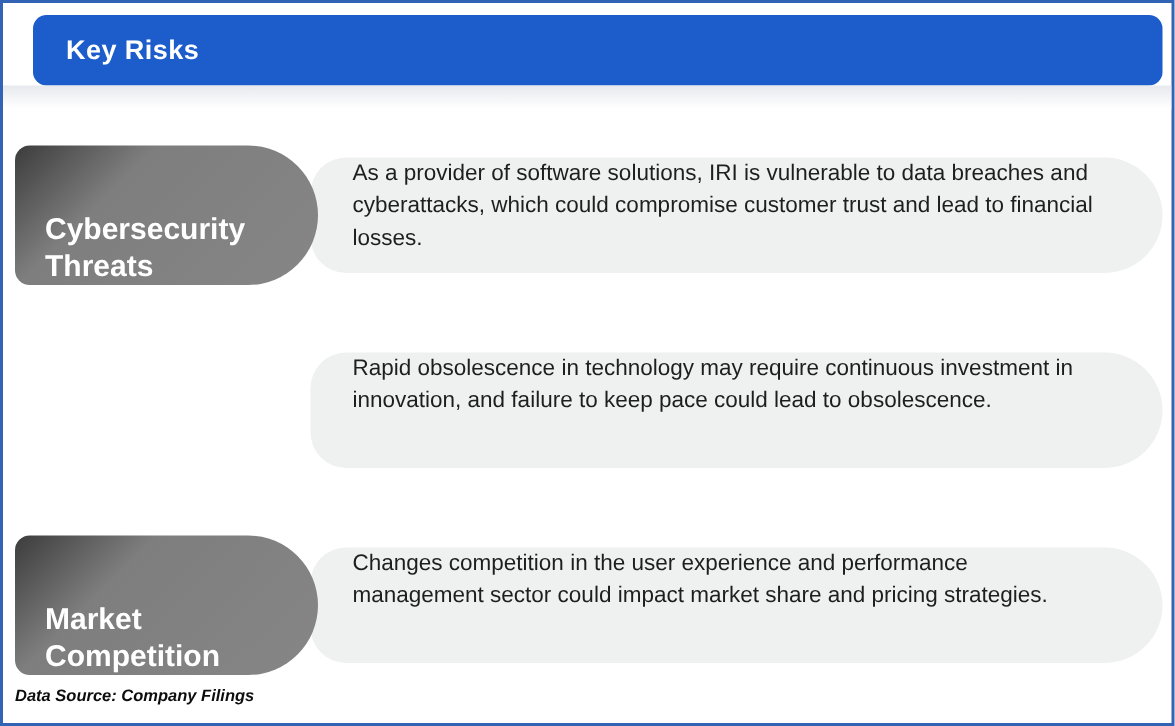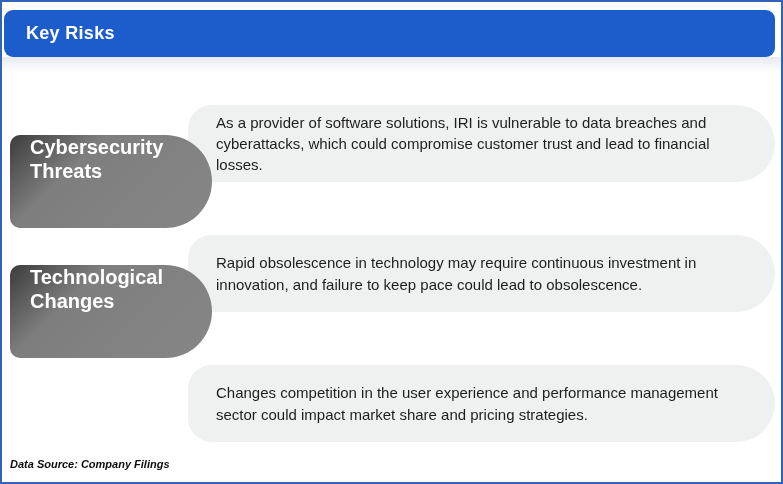--- a/index.html
+++ b/index.html
@@ -6,21 +6,21 @@
   body {
     width: 783px;
     height: 484px;
     box-sizing: border-box;
     border: 2px solid #3263b4;
     background: #ffffff;
     font-family: "Liberation Sans", sans-serif;
     overflow: hidden;
   }
   .header-bar {
-    margin: 8px 6px 0 2px;
+    margin: 8px 6px 0 20px;
     height: 47px;
     background: #1c5ccb;
     border-radius: 9px;
     display: flex;
     align-items: center;
     padding-left: 22px;
     box-sizing: border-box;
   }
   .header-title {
     color: #ffffff;
@@ -45,40 +45,38 @@
     position: absolute;
     left: 2px;
     top: 0;
     width: 202px;
     height: 93px;
     box-sizing: border-box;
     border-radius: 10px 47px 47px 10px;
     background: linear-gradient(135deg, #3c3c3c 0%, #7e7e7e 32%, #868686 100%);
     color: #ffffff;
     display: flex;
-    align-items: flex-start;
+    align-items: flex-end;
     padding-left: 20px;
     padding-right: 40px;
     font-size: 20px;
     font-weight: bold;
     line-height: 1.22;
     z-index: 2;
-    margin-top: 38px;
   }
   .risk-desc {
     position: absolute;
-    left: 180px;
+    left: 199px;
     right: 0;
     top: 8px;
     height: 77px;
     box-sizing: border-box;
     background: #eff0f0;
     border-radius: 24px 39px 39px 24px;
     display: flex;
-    align-items: center;
     padding: 0 46px 0 28px;
     font-size: 15px;
     color: #1e1e1e;
     line-height: 1.42;
     z-index: 1;
   }
   .footer-note {
     margin: 8px 14px 0 8px;
     font-size: 11px;
     font-weight: bold;
@@ -103,26 +101,26 @@
     </div>
     <div class="risk-label">
       <span>Cybersecurity Threats</span>
     </div>
   </div>
 
   <div class="risk-row">
     <div class="risk-desc">
       <span>Rapid obsolescence in technology may require continuous investment in innovation, and failure to keep pace could lead to obsolescence.</span>
     </div>
-    <div class="risk-label">
-      <span>Technological Changes</span>
-    </div>
   </div>
 
   <div class="risk-row">
     <div class="risk-desc">
       <span>Changes competition in the user experience and performance management sector could impact market share and pricing strategies.</span>
+    </div>
+    <div class="risk-label">
+      <span>Market Competition</span>
     </div>
   </div>
 
 </div>
 
 <div class="footer-note">Data Source: Company Filings</div>
 
 </body></html>

